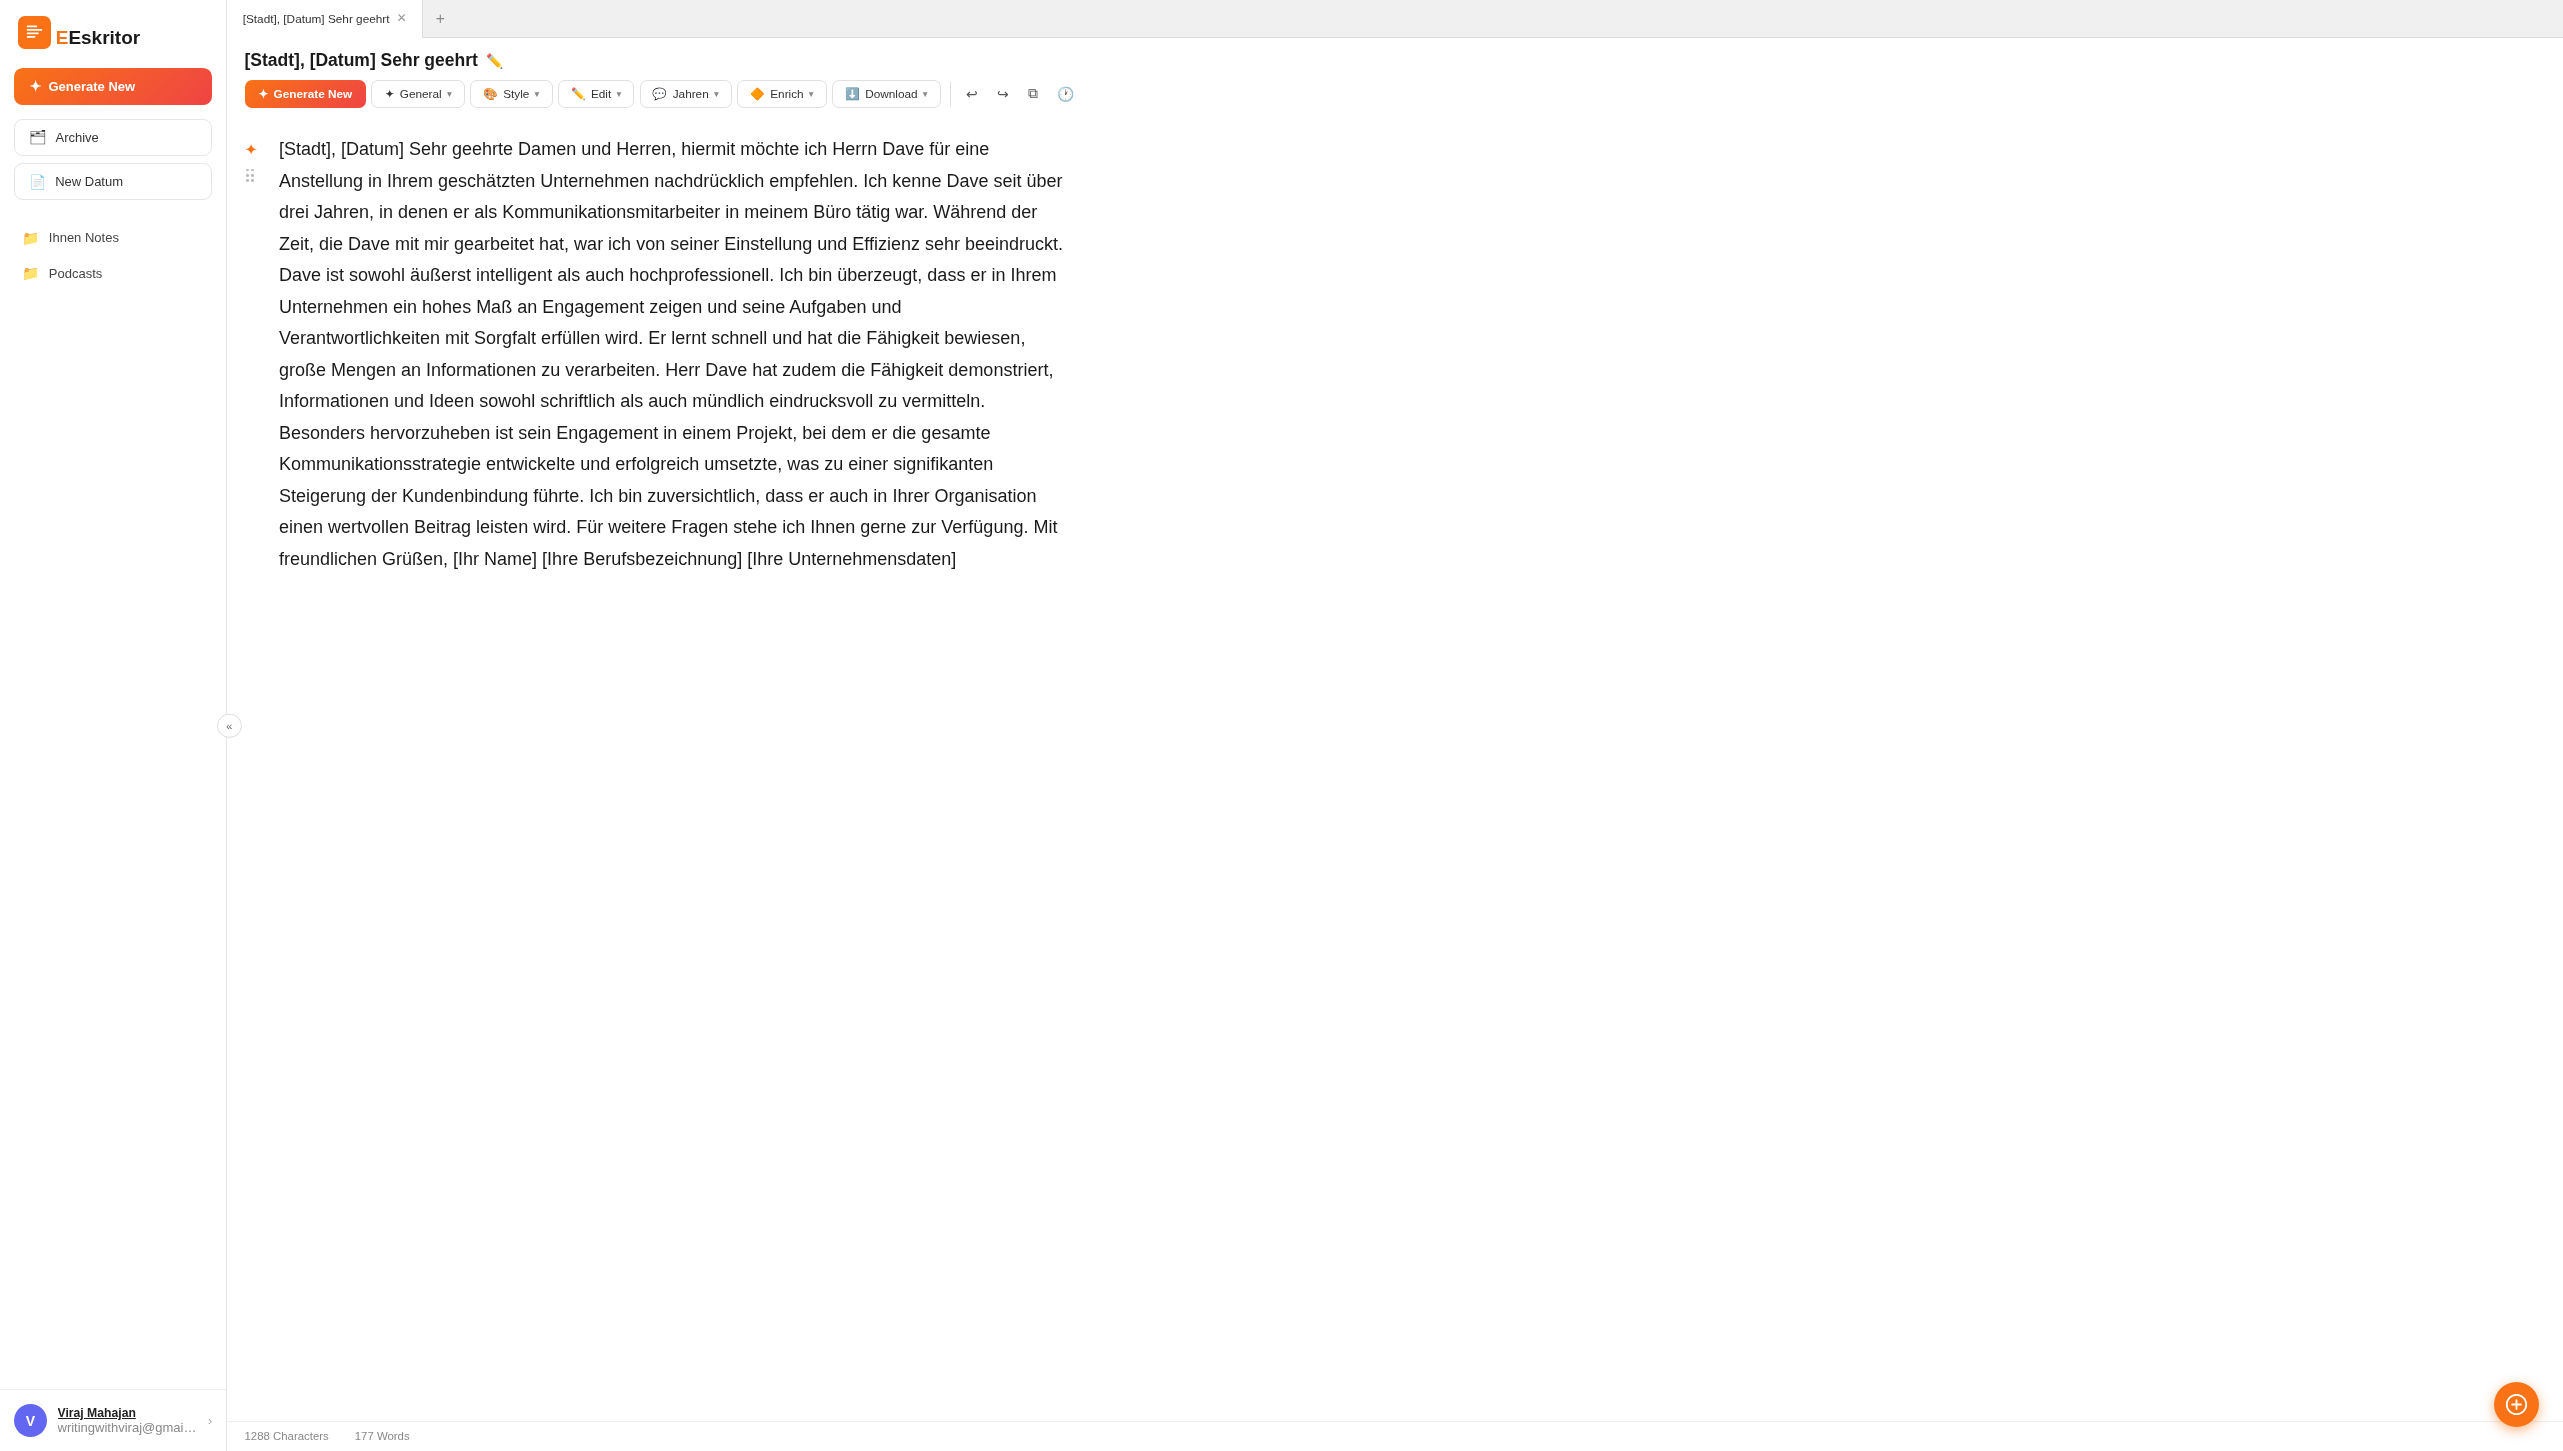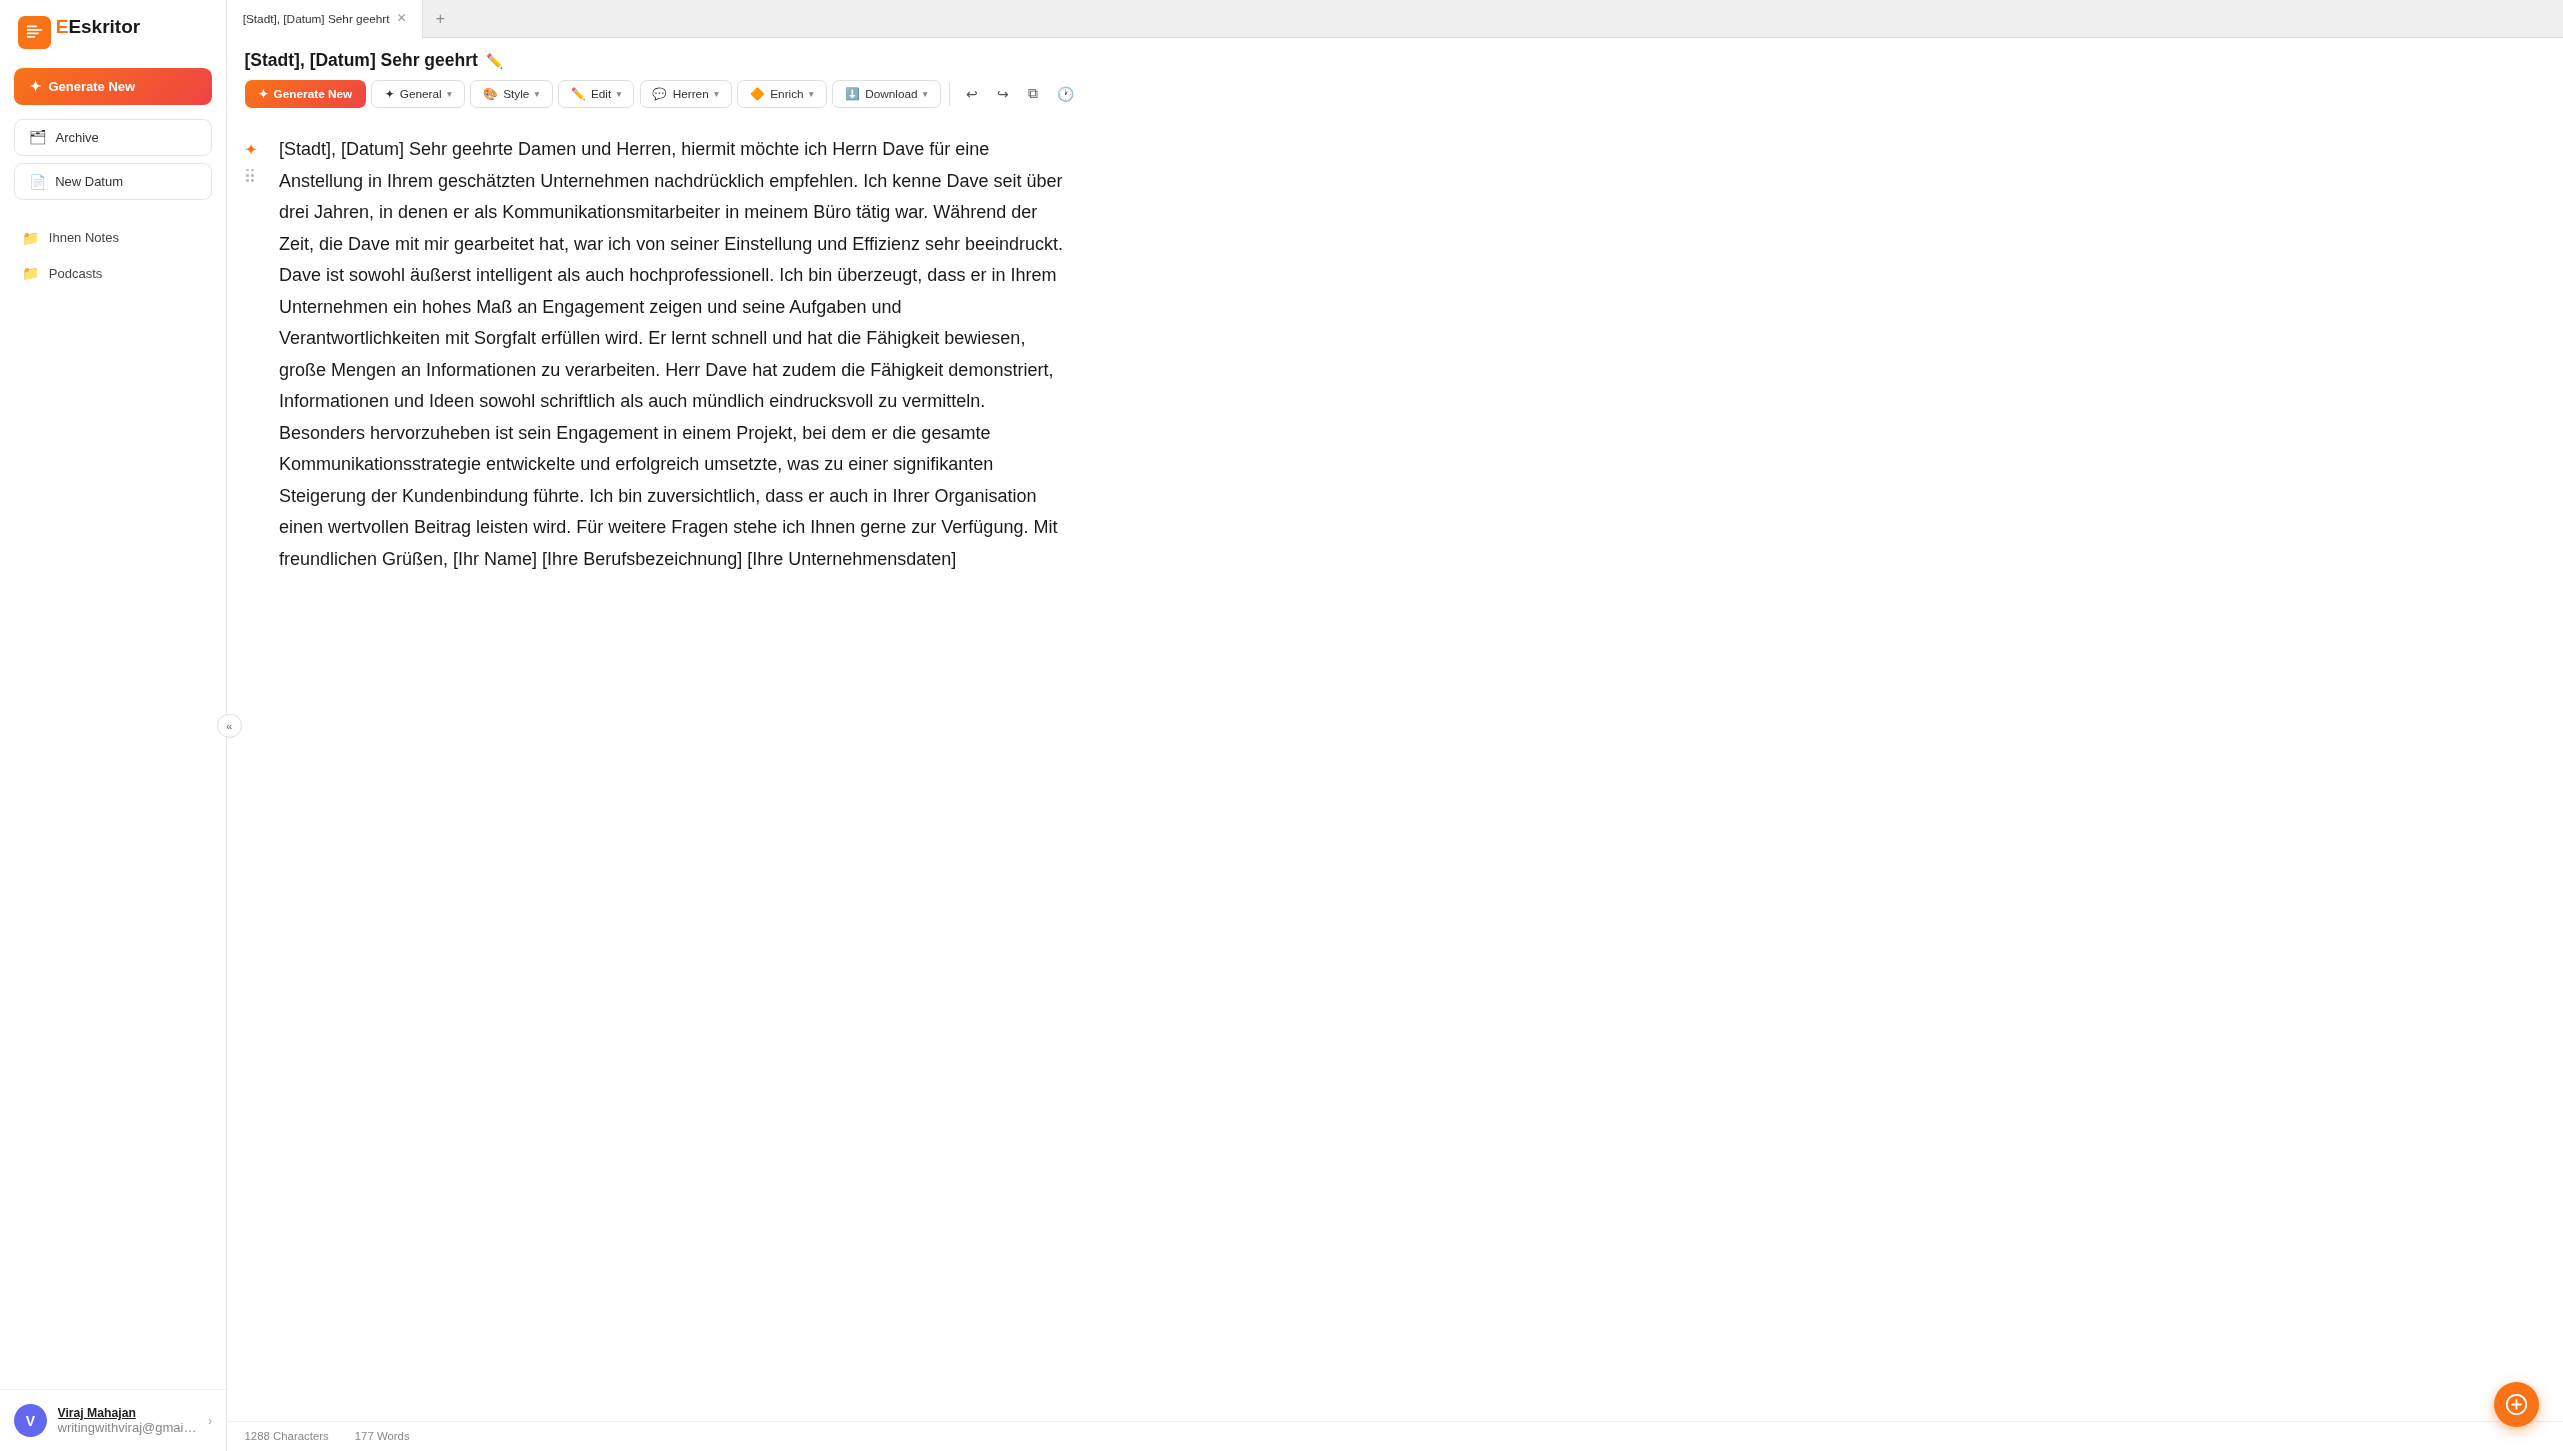--- a/index.html
+++ b/index.html
@@ -17,21 +17,21 @@
     }
 
     #logo-area {
       padding: 15.7px 17.5px 12.2px 17.5px;
       display: flex;
       align-items: center;
     }
 
     .logo-box {
       display: flex;
-      align-items: flex-start;
+      align-items: flex-end;
       gap: 5.2px;
     }
 
     .logo-icon {
       width: 33px;
       height: 33px;
       background: #f97316;
       border-radius: 7px;
       display: flex;
       align-items: center;
@@ -434,21 +434,21 @@
     </button>
 
     <button class="toolbar-btn">
       <span>✏️</span>
       <span>Edit</span>
       <span class="toolbar-chevron">▾</span>
     </button>
 
     <button class="toolbar-btn">
       <span>💬</span>
-      <span>Herren</span>
+      <span>Jahren</span>
       <span class="toolbar-chevron">▾</span>
     </button>
 
     <button class="toolbar-btn">
       <span>🔶</span>
       <span>Enrich</span>
       <span class="toolbar-chevron">▾</span>
     </button>
 
     <button class="toolbar-btn">

